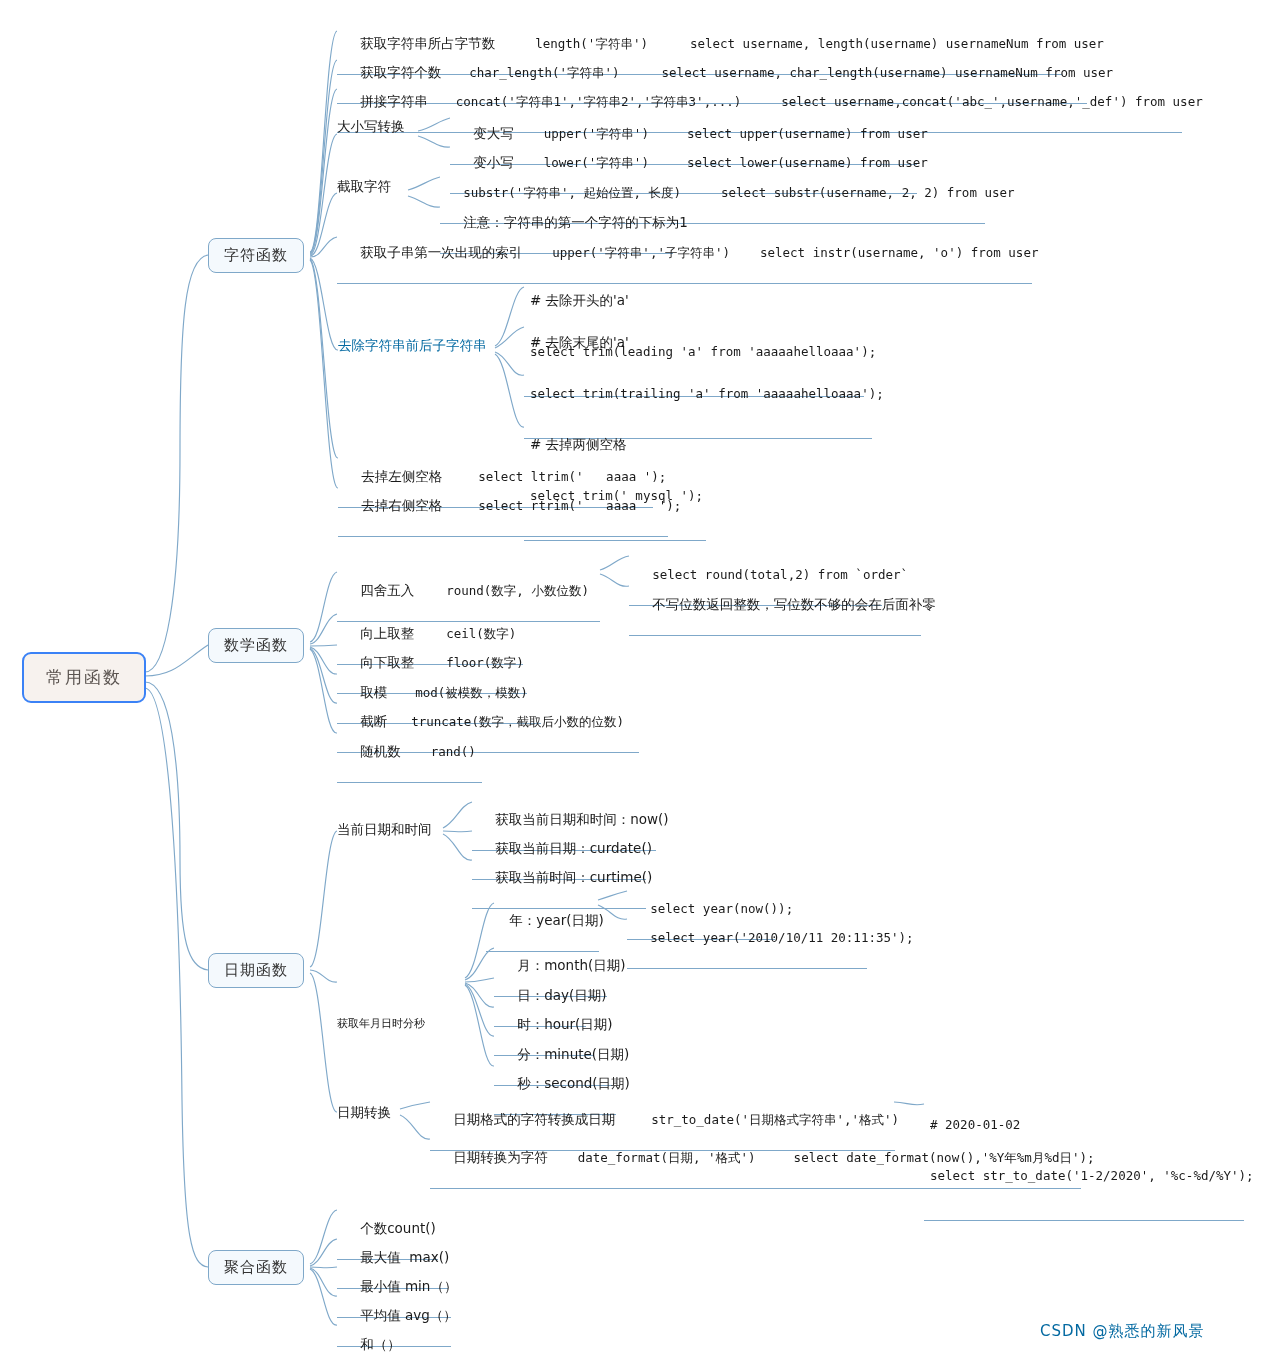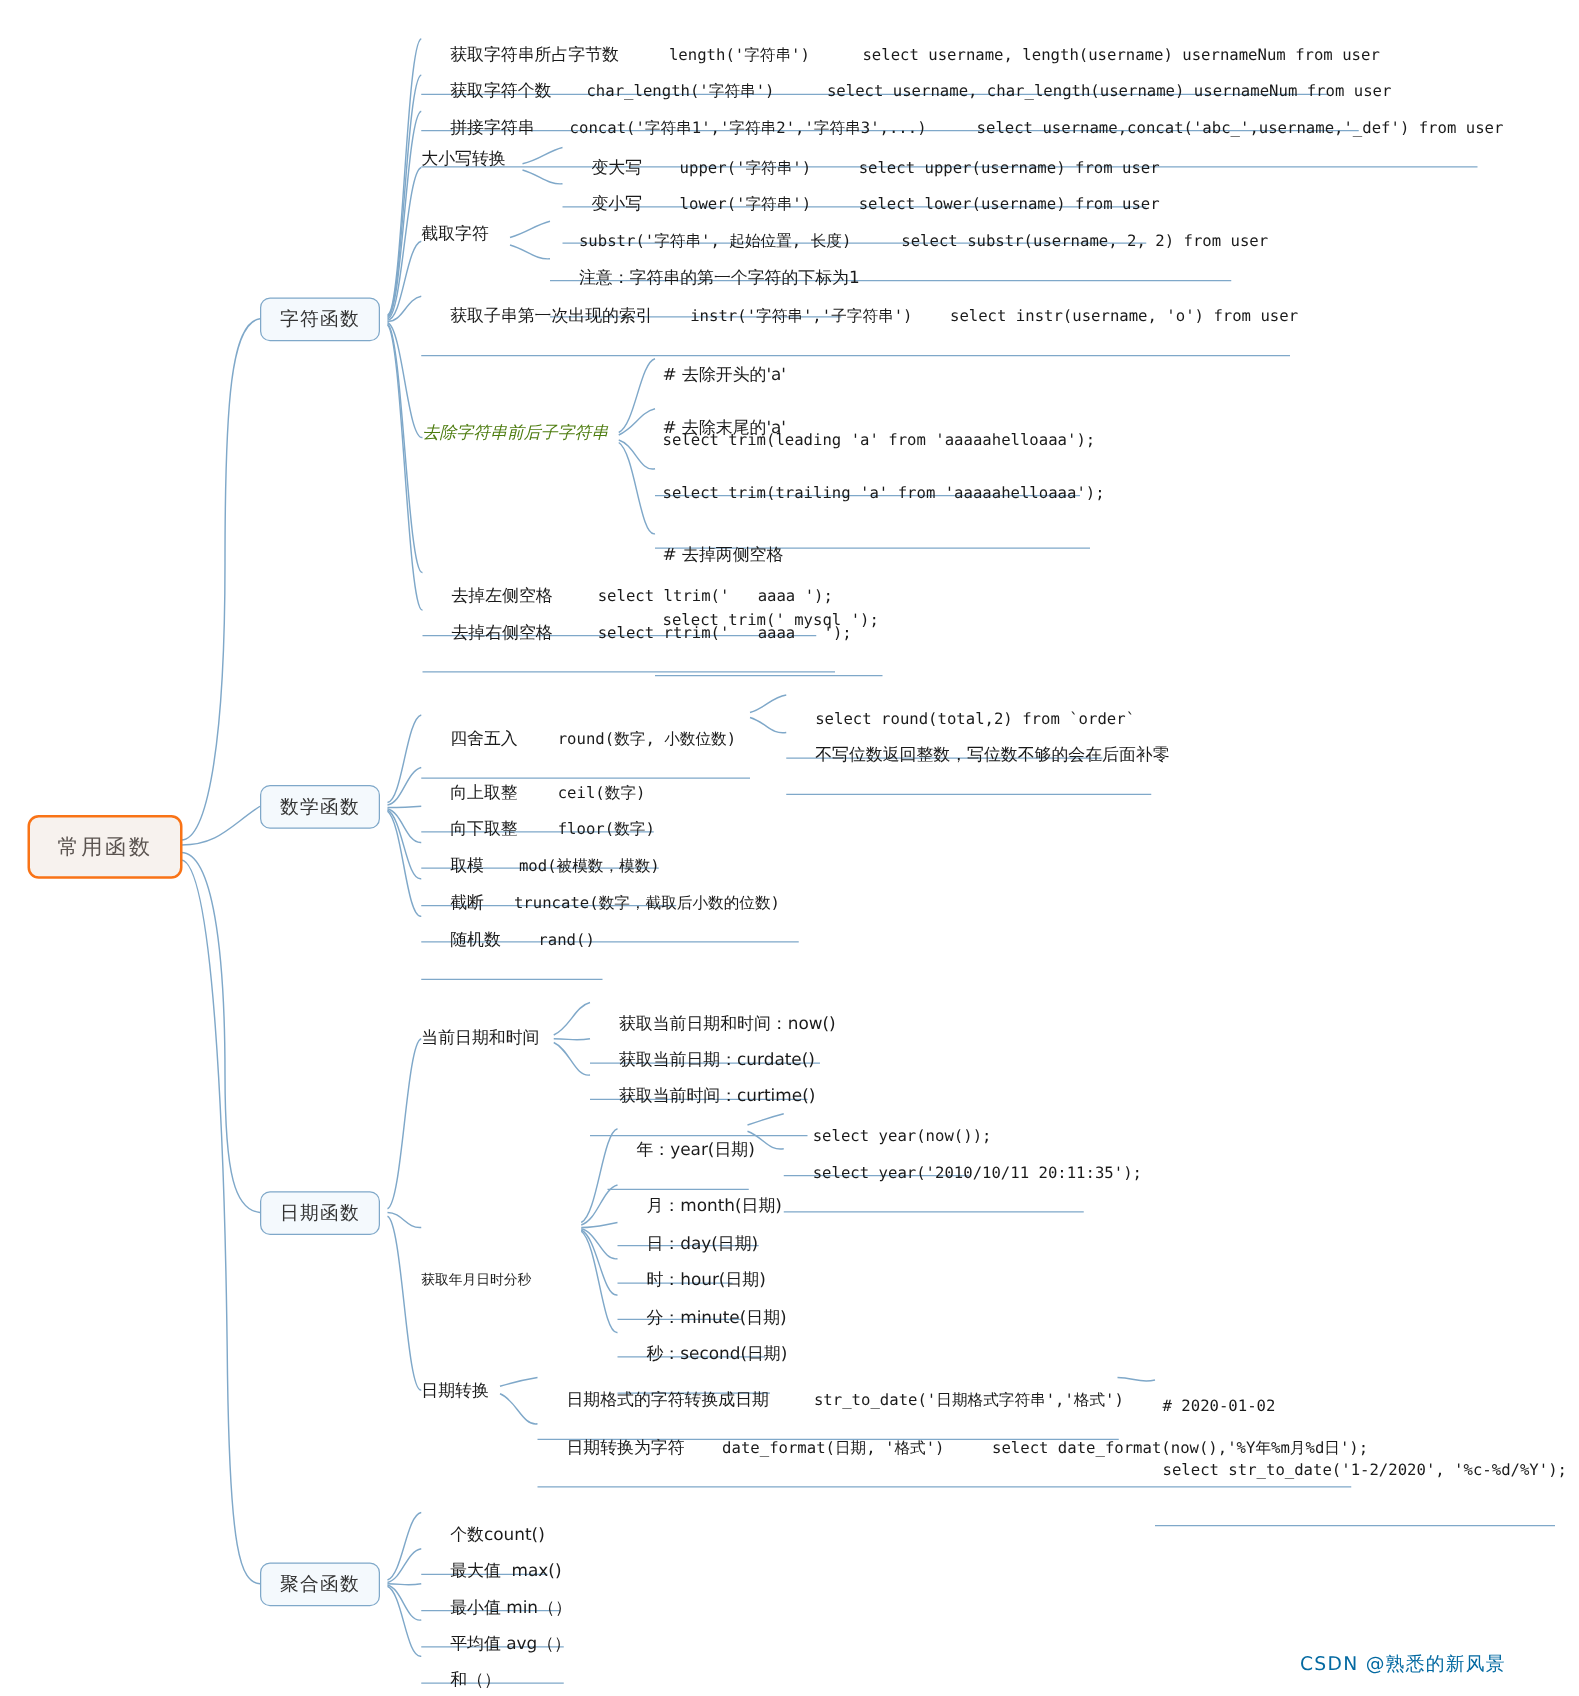--- a/index.html
+++ b/index.html
@@ -26,21 +26,21 @@
     pointer-events: none;
   }
   .node {
     position: absolute;
     box-sizing: border-box;
     white-space: pre;
   }
   
   .root {
     background: #f7f2ee;
-    border: 2px solid #f97316;
+    border: 2px solid #3b82f6;
     border-radius: 9px;
     color: #5b5450;
     font-size: 17px;
     padding: 12px 22px;
     letter-spacing: 2px;
     font-family: "DejaVu Sans", "Liberation Sans", sans-serif;
   }
   
   .branch {
     background: #f4f9fd;
@@ -190,24 +190,24 @@
 
   <div class="node leaf" style="left:440px; top:164px; width:545px;">
     <span class="mono">substr('字符串', 起始位置, 长度)</span><span class="mono" style="padding-left:40px;">select substr(username, 2, 2) from user</span>
   </div>
 
   <div class="node leaf" style="left:440px; top:194px; width:233px;">
     <span class="cn">注意：字符串的第一个字符的下标为1</span>
   </div>
 
   <div class="node leaf" style="left:337px; top:224px; width:695px;">
-    <span class="cn">获取子串第一次出现的索引</span><span class="mono" style="padding-left:30px;">instr('字符串','子字符串')</span><span class="mono" style="padding-left:30px;">select instr(username, 'o') from user</span>
-  </div>
-
-  <div class="node" style="left:338px; top:337px; width:160px; font-size:13.5px; color:#4d7c0f;font-style:italic;">去除字符串前后子字符串</div>
+    <span class="cn">获取子串第一次出现的索引</span><span class="mono" style="padding-left:30px;">upper('字符串','子字符串')</span><span class="mono" style="padding-left:30px;">select instr(username, 'o') from user</span>
+  </div>
+
+  <div class="node" style="left:338px; top:337px; width:160px; font-size:13.5px; color:#0369a1;">去除字符串前后子字符串</div>
 
   <div class="node leaf multiline" style="left:524px; top:258px; width:340px;">
     <div class="cn"># 去除开头的'a'</div>
     <div class="mono">select trim(leading 'a' from 'aaaaahelloaaa');</div>
   </div>
 
   <div class="node leaf multiline" style="left:524px; top:300px; width:348px;">
     <div class="cn"># 去除末尾的'a'</div>
     <div class="mono">select trim(trailing 'a' from 'aaaaahelloaaa');</div>
   </div>

